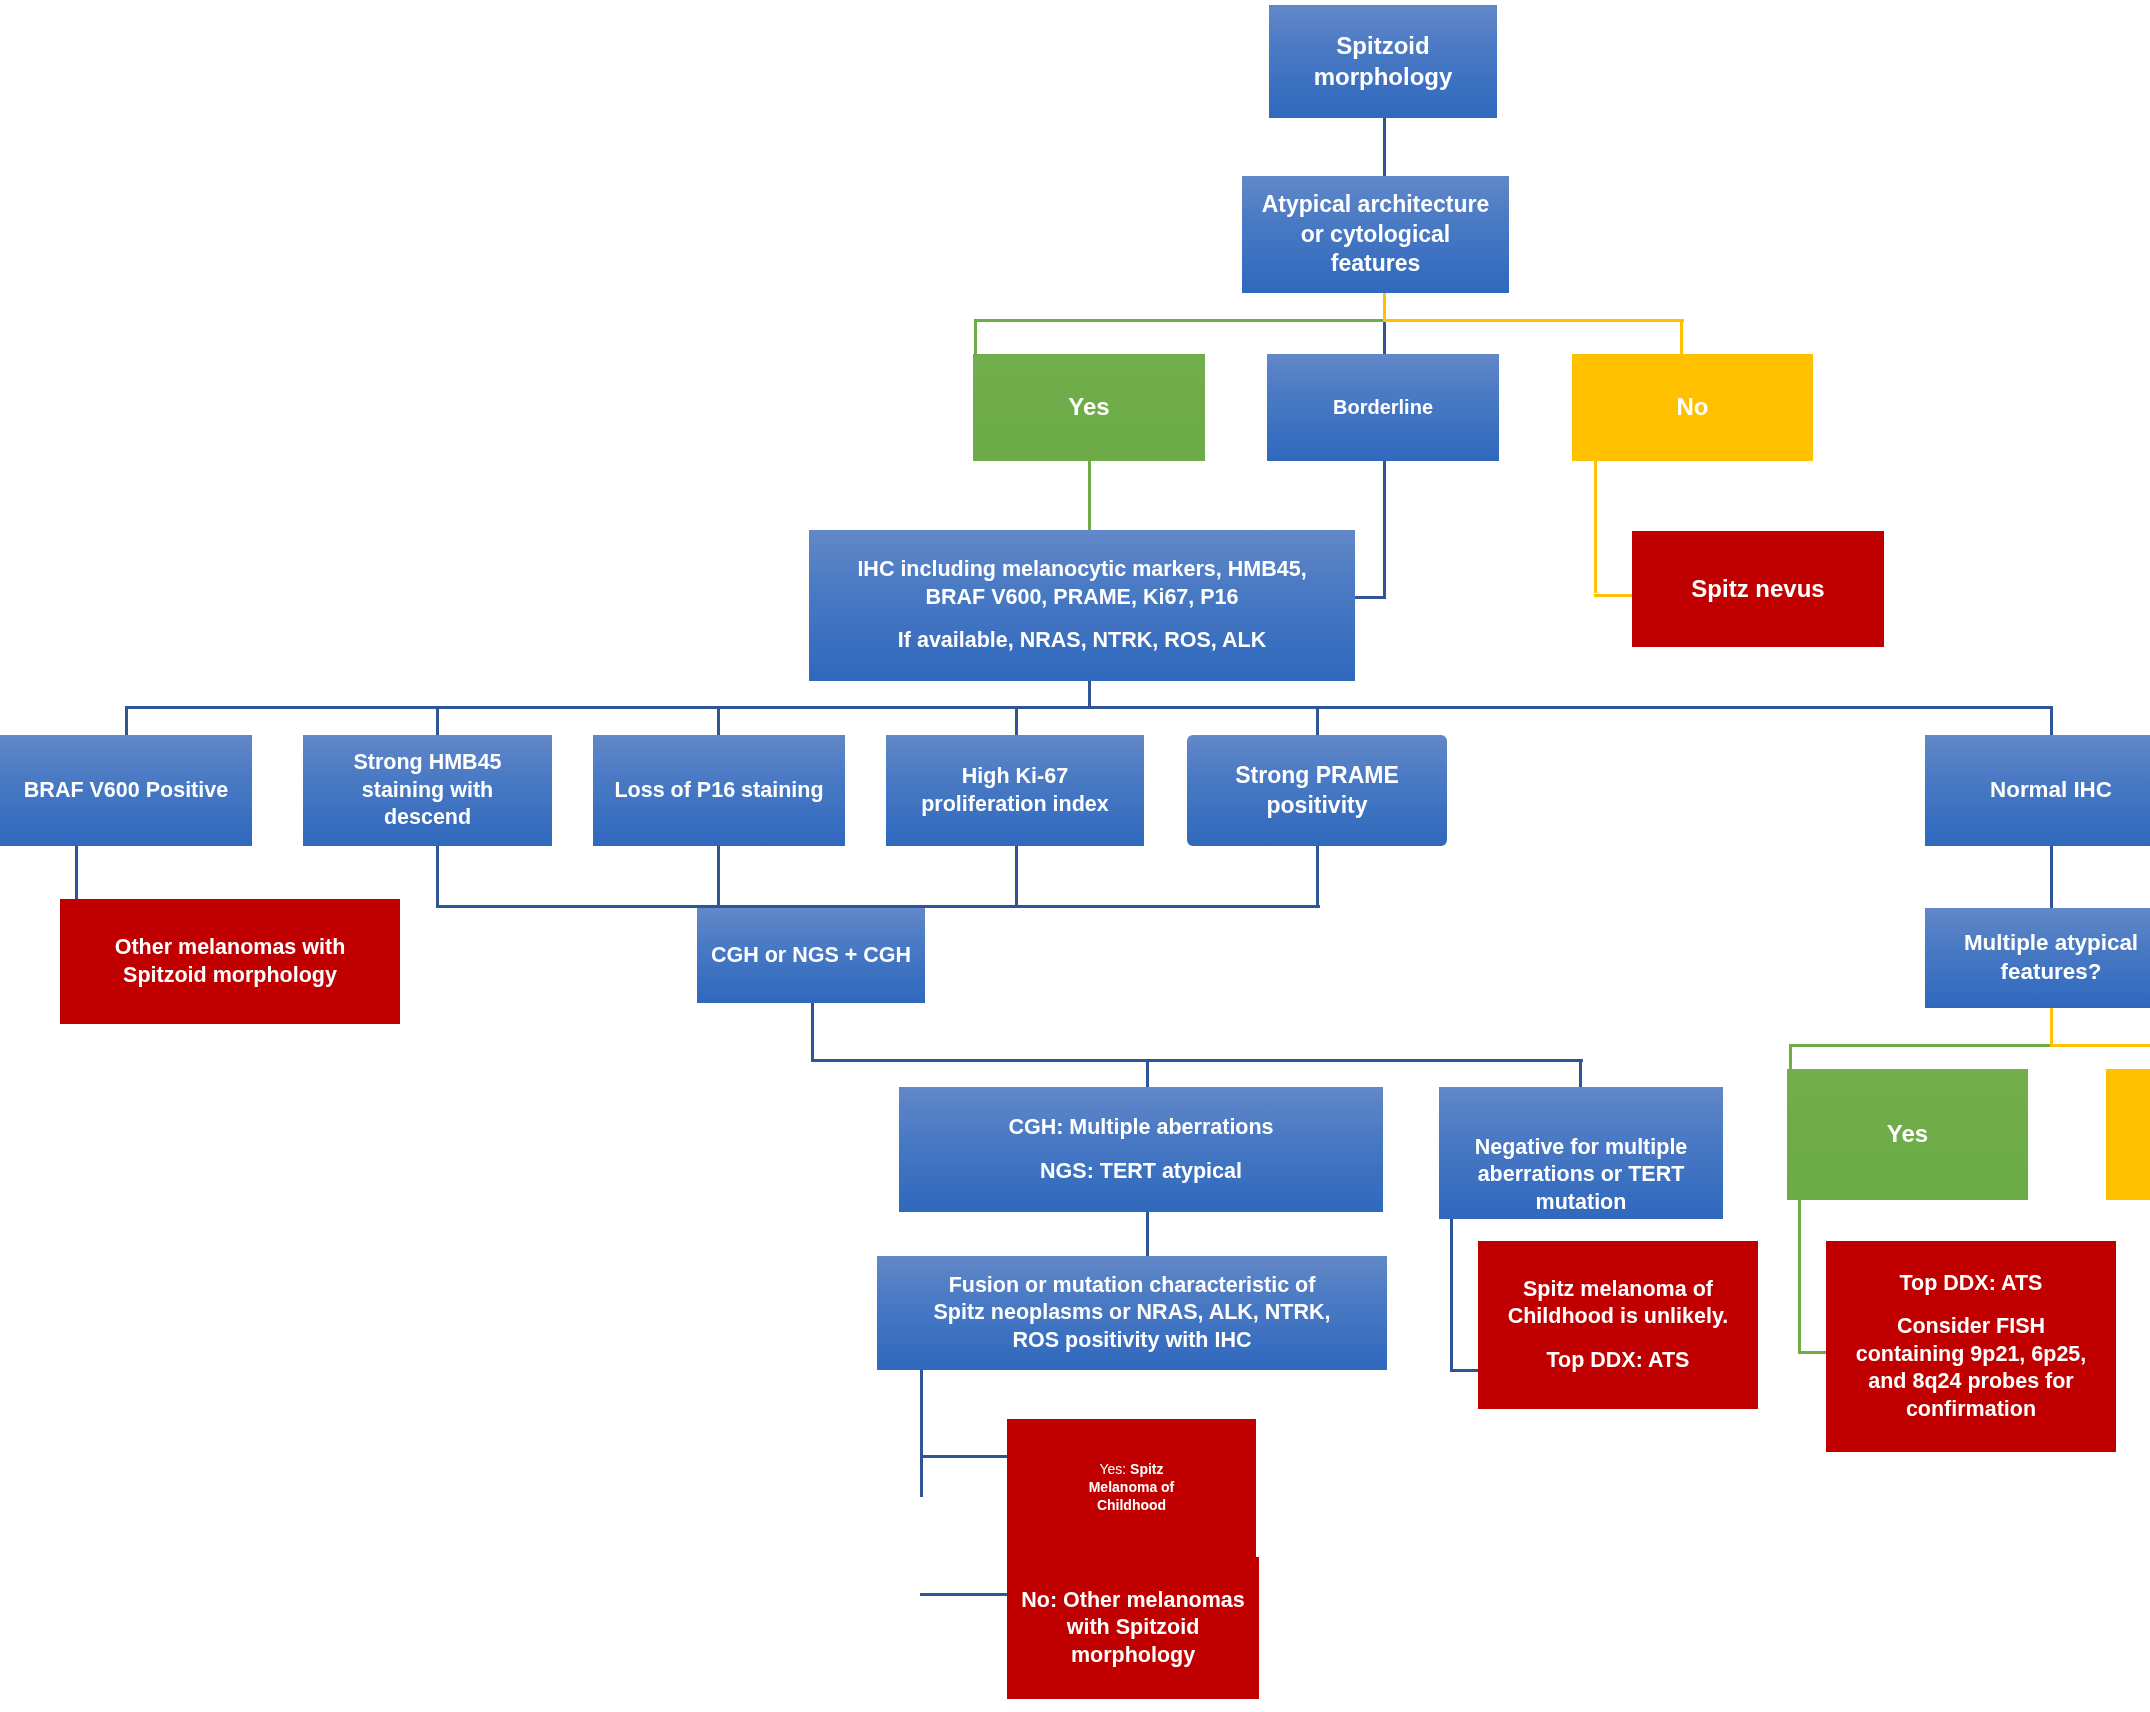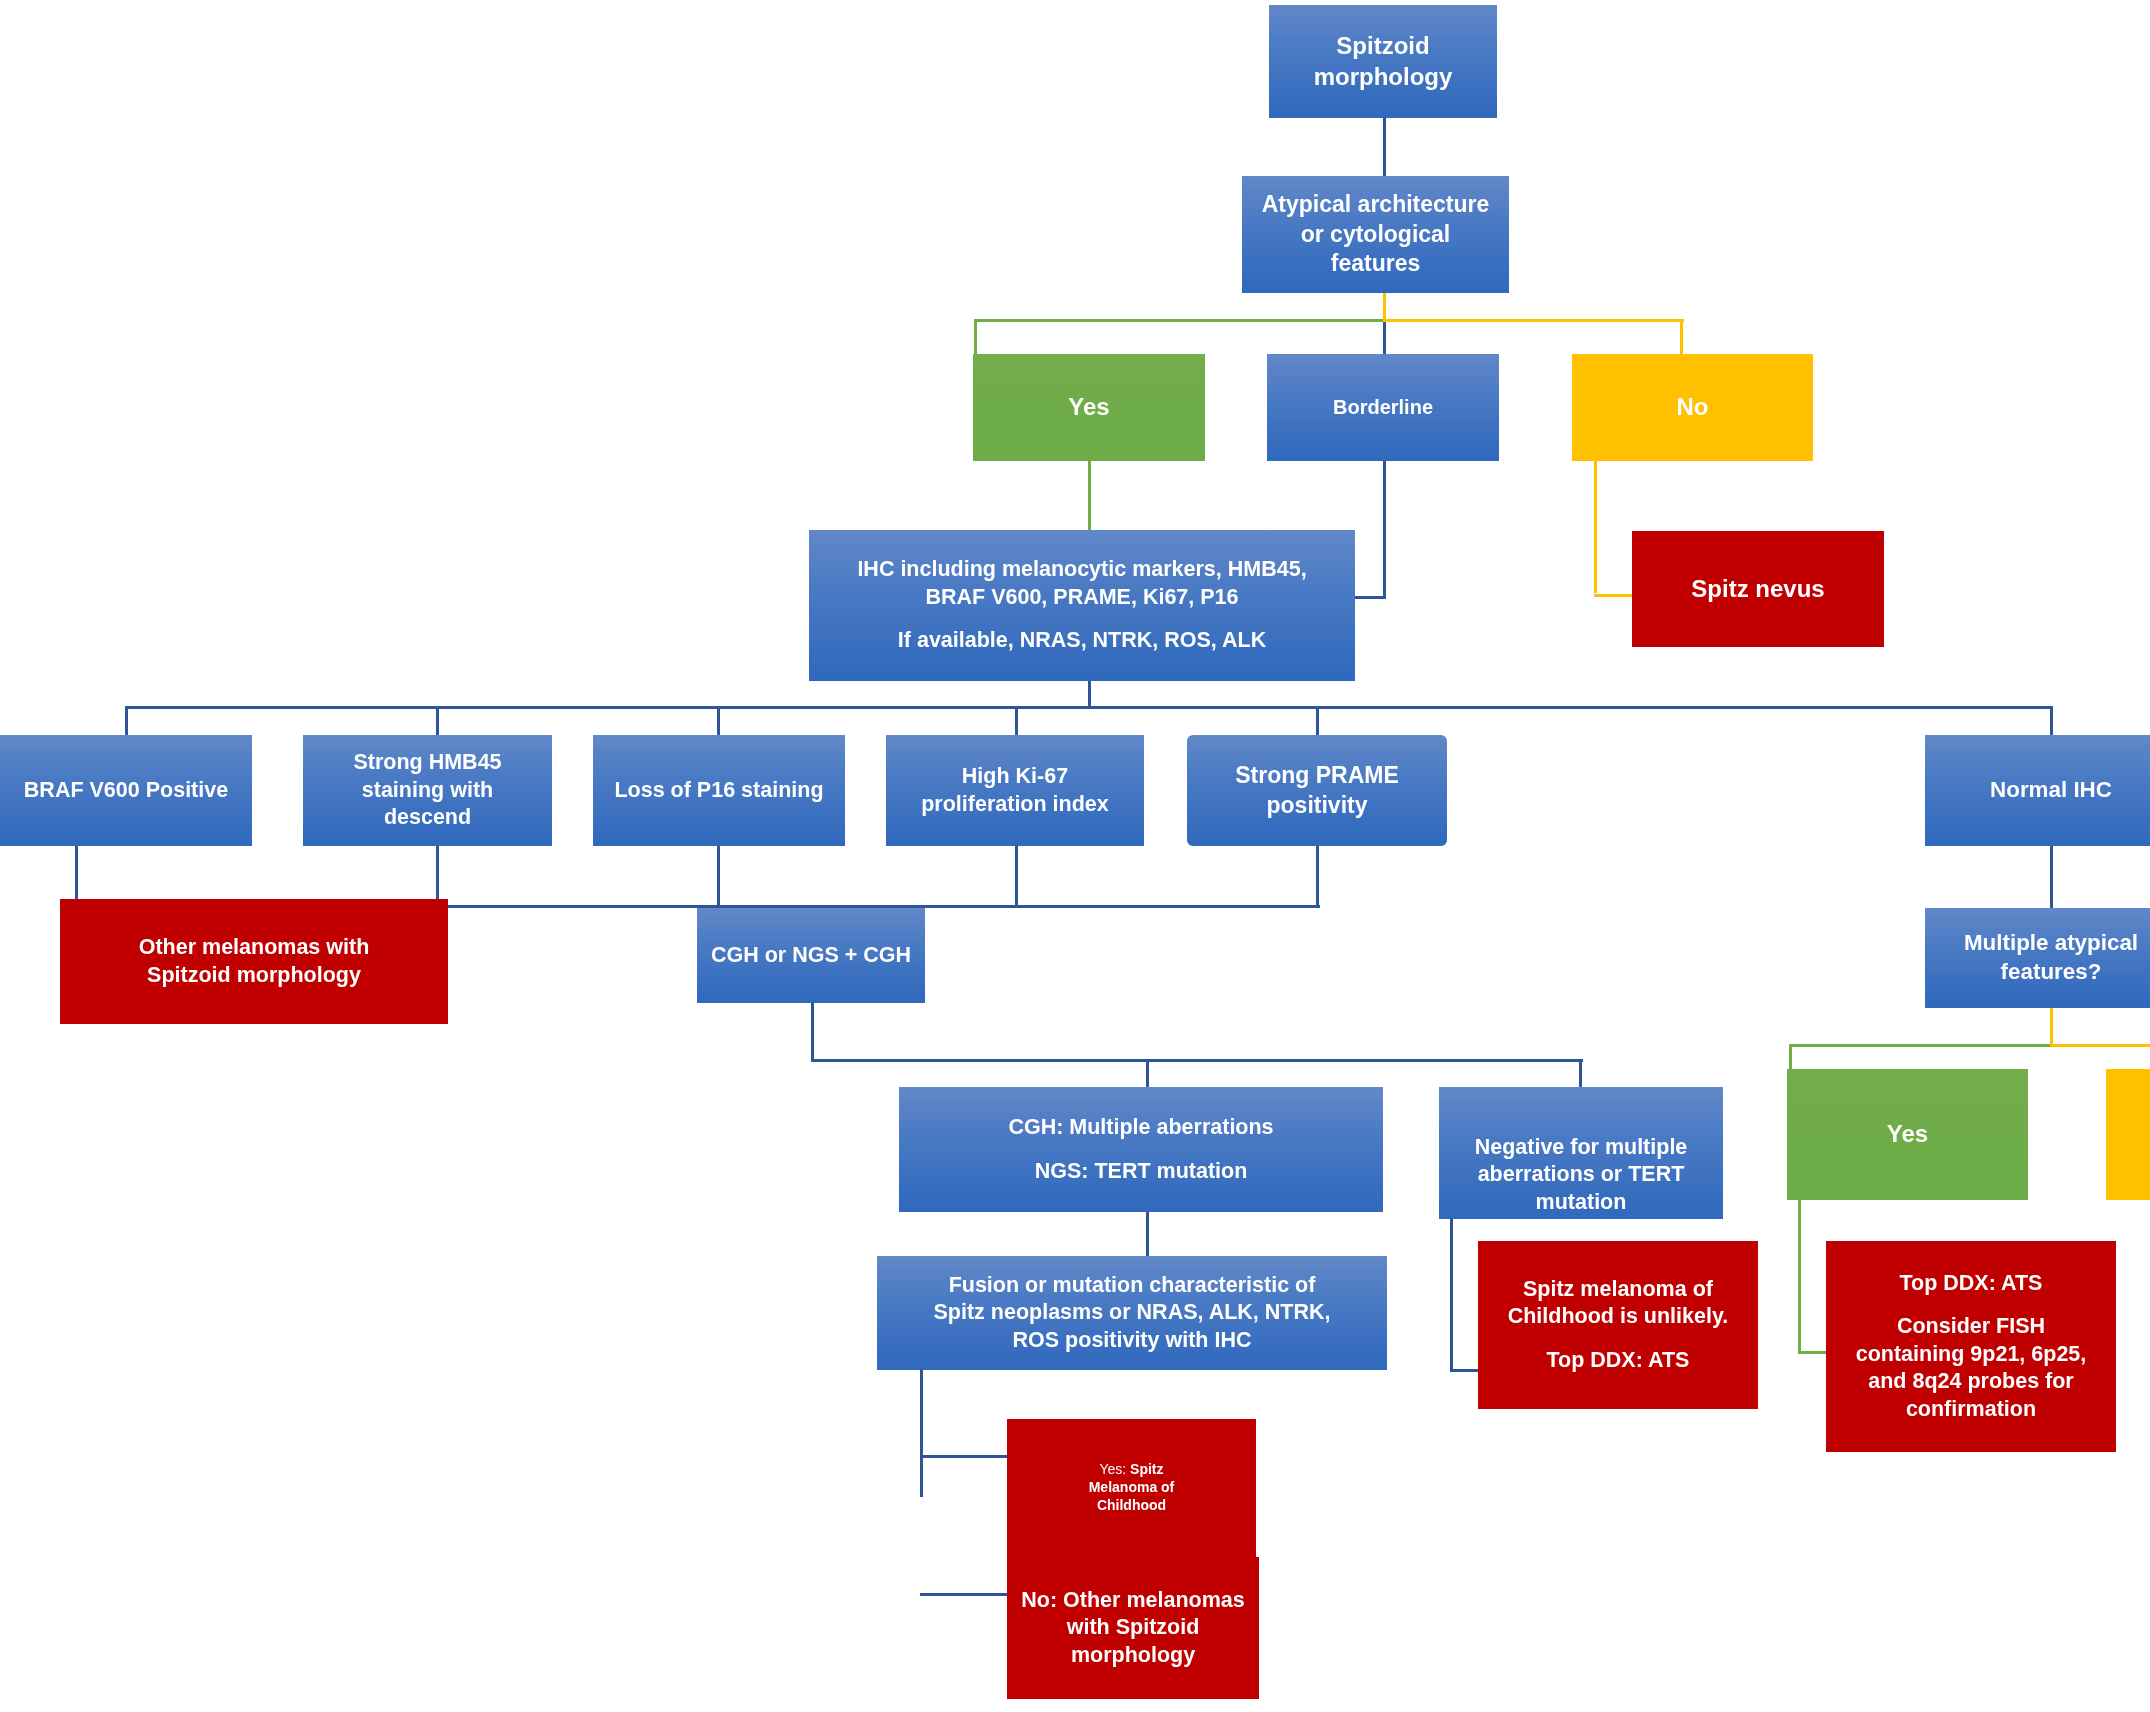--- a/index.html
+++ b/index.html
@@ -184,38 +184,38 @@
 
   <div class="node blue" style="left:1187px; top:735px; width:260px; height:111px; font-size:23px;border-radius:6px;">
     <span class="ln">Strong PRAME</span>
     <span class="ln">positivity</span>
   </div>
 
   <div class="node blue" style="left:1925px; top:735px; width:252px; height:111px; font-size:22.4px;">
     <span class="ln">Normal IHC</span>
   </div>
 
-  <div class="node red" style="left:60px; top:899px; width:388px; height:125px; font-size:21.5px;">
+  <div class="node red" style="left:60px; top:899px; width:340px; height:125px; font-size:21.5px;">
     <span class="ln">Other melanomas with</span>
     <span class="ln">Spitzoid morphology</span>
   </div>
 
   <div class="node blue" style="left:697px; top:908px; width:228px; height:95px; font-size:21.5px;">
     <span class="ln">CGH or NGS + CGH</span>
   </div>
 
   <div class="node blue" style="left:1925px; top:908px; width:252px; height:100px; font-size:22.4px;">
     <span class="ln">Multiple atypical</span>
     <span class="ln">features?</span>
   </div>
 
   <div class="node blue" style="left:899px; top:1087px; width:484px; height:125px; font-size:21.5px;">
     <span class="ln">CGH: Multiple aberrations</span>
     <span class="gap"></span>
-    <span class="ln">NGS:  TERT mutation</span>
+    <span class="ln">NGS:  TERT atypical</span>
   </div>
 
   <div class="node blue" style="left:1439px; top:1087px; width:284px; height:132px; font-size:21.5px;justify-content:flex-end;">
     <span class="ln">Negative for multiple</span>
     <span class="ln">aberrations or TERT</span>
     <span class="ln">mutation</span>
   </div>
 
   <div class="node green" style="left:1787px; top:1069px; width:241px; height:131px; font-size:24px;">
     <span class="ln">Yes</span>

